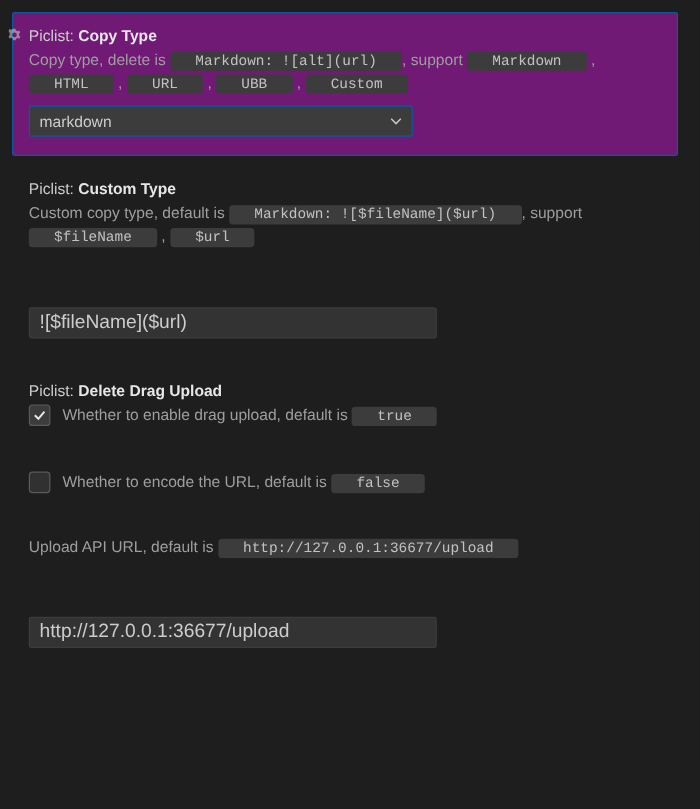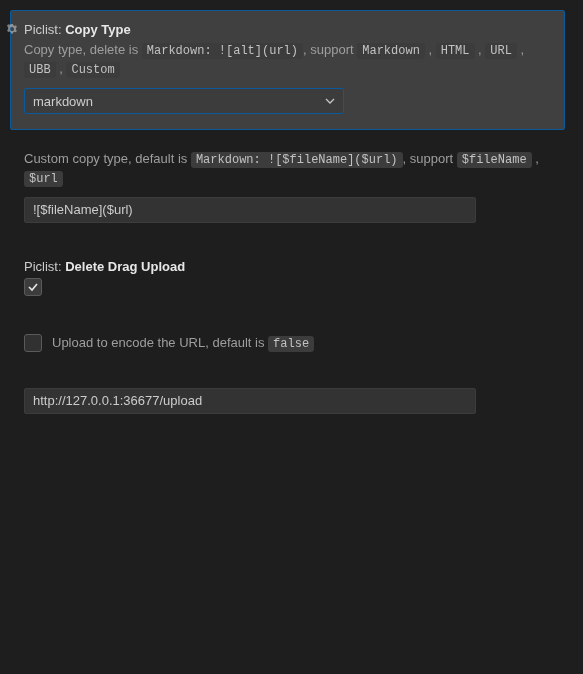--- a/index.html
+++ b/index.html
@@ -16,21 +16,21 @@
   .settings-container {
     padding: 10px 18px 10px 10px;
   }
   .setting-block {
     padding: 12px 14px 16px 14px;
     margin-bottom: 8px;
     position: relative;
   }
   .setting-block.focused {
     border: 1px solid #0a5a9c;
-    background: #404040;
+    background: #701a75;
     border-radius: 2px;
     padding: 11px 13px 15px 13px;
   }
   .setting-title {
     font-size: 13px;
     margin-bottom: 4px;
     color: #d0d0d0;
   }
   .setting-title .prefix {
     color: #cccccc;
@@ -42,21 +42,21 @@
   }
   .setting-desc {
     font-size: 13px;
     color: #9e9e9e;
     line-height: 1.45;
     margin-bottom: 8px;
   }
   code, .code {
     background: #3c3c3c;
     color: #c2c2c2;
-    padding: 1px 5px;
+    padding: 1px 21px;
     border-radius: 3px;
     font-family: Consolas, "Courier New", monospace;
     font-size: 12px;
   }
   .select-wrapper {
     position: relative;
     width: 320px;
   }
   select.setting-select {
     width: 100%;
@@ -74,29 +74,30 @@
     border: 1px solid #0a5a9c;
   }
   .chevron {
     position: absolute;
     right: 8px;
     top: 50%;
     transform: translateY(-50%);
     pointer-events: none;
   }
   input[type="text"].setting-input {
-    width: 452px;
+    width: 340px;
     background: #333333;
     border: 1px solid #3c3c3c;
     color: #cccccc;
     padding: 5px 8px;
-    font-size: 13px;
+    font-size: 16px;
     border-radius: 2px;
     height: 26px;
     outline: none;
+    margin-top: 40px;
   }
   .checkbox-row {
     display: flex;
     align-items: center;
     gap: 10px;
     margin-top: 2px;
   }
   .chk {
     width: 18px;
     height: 18px;
@@ -146,48 +147,58 @@
       <select class="setting-select">
         <option>markdown</option>
       </select>
       <svg class="chevron" width="12" height="12" viewBox="0 0 12 12">
           <path d="M2 4 L6 8 L10 4" stroke="#c5c5c5" stroke-width="1.3" fill="none"></path>
         </svg>
     </div>
   </div>
 
   <div class="setting-block">
+    <div class="setting-title">
+      <span class="prefix">Piclist:</span>
+      <span class="name">Custom Type</span>
+    </div>
     <div class="setting-desc">
       <span>Custom copy type, default is </span><code>Markdown: ![$fileName]($url)</code><span>, support </span><code>$fileName</code> , <code>$url</code>
     </div>
     <input type="text" class="setting-input" value="![$fileName]($url)" style="">
   </div>
 
 
   <div class="setting-block">
     <div class="setting-title">
       <span class="prefix">Piclist:</span>
       <span class="name">Delete Drag Upload</span>
     </div>
     <div class="checkbox-row">
       <div class="chk checked">
         <svg width="12" height="12" viewBox="0 0 12 12">
             <path d="M2 6 L5 9 L10 3" stroke="#e7e7e7" stroke-width="1.6" fill="none"></path>
           </svg>
       </div>
+      <div class="checkbox-label">
+        <span>Whether to enable drag upload, default is </span><code>true</code>
+      </div>
     </div>
   </div>
 
   <div class="setting-block">
     <div class="checkbox-row">
       <div class="chk"></div>
       <div class="checkbox-label">
-        <span>Upload to encode the URL, default is </span><code>false</code>
+        <span>Whether to encode the URL, default is </span><code>false</code>
       </div>
     </div>
   </div>
 
 
   <div class="setting-block">
+    <div class="setting-desc">
+      <span>Upload API URL, default is </span><code>http://127.0.0.1:36677/upload</code>
+    </div>
     <input type="text" class="setting-input" value="http://127.0.0.1:36677/upload" style="">
   </div>
 
 </div>
 
 </body></html>

